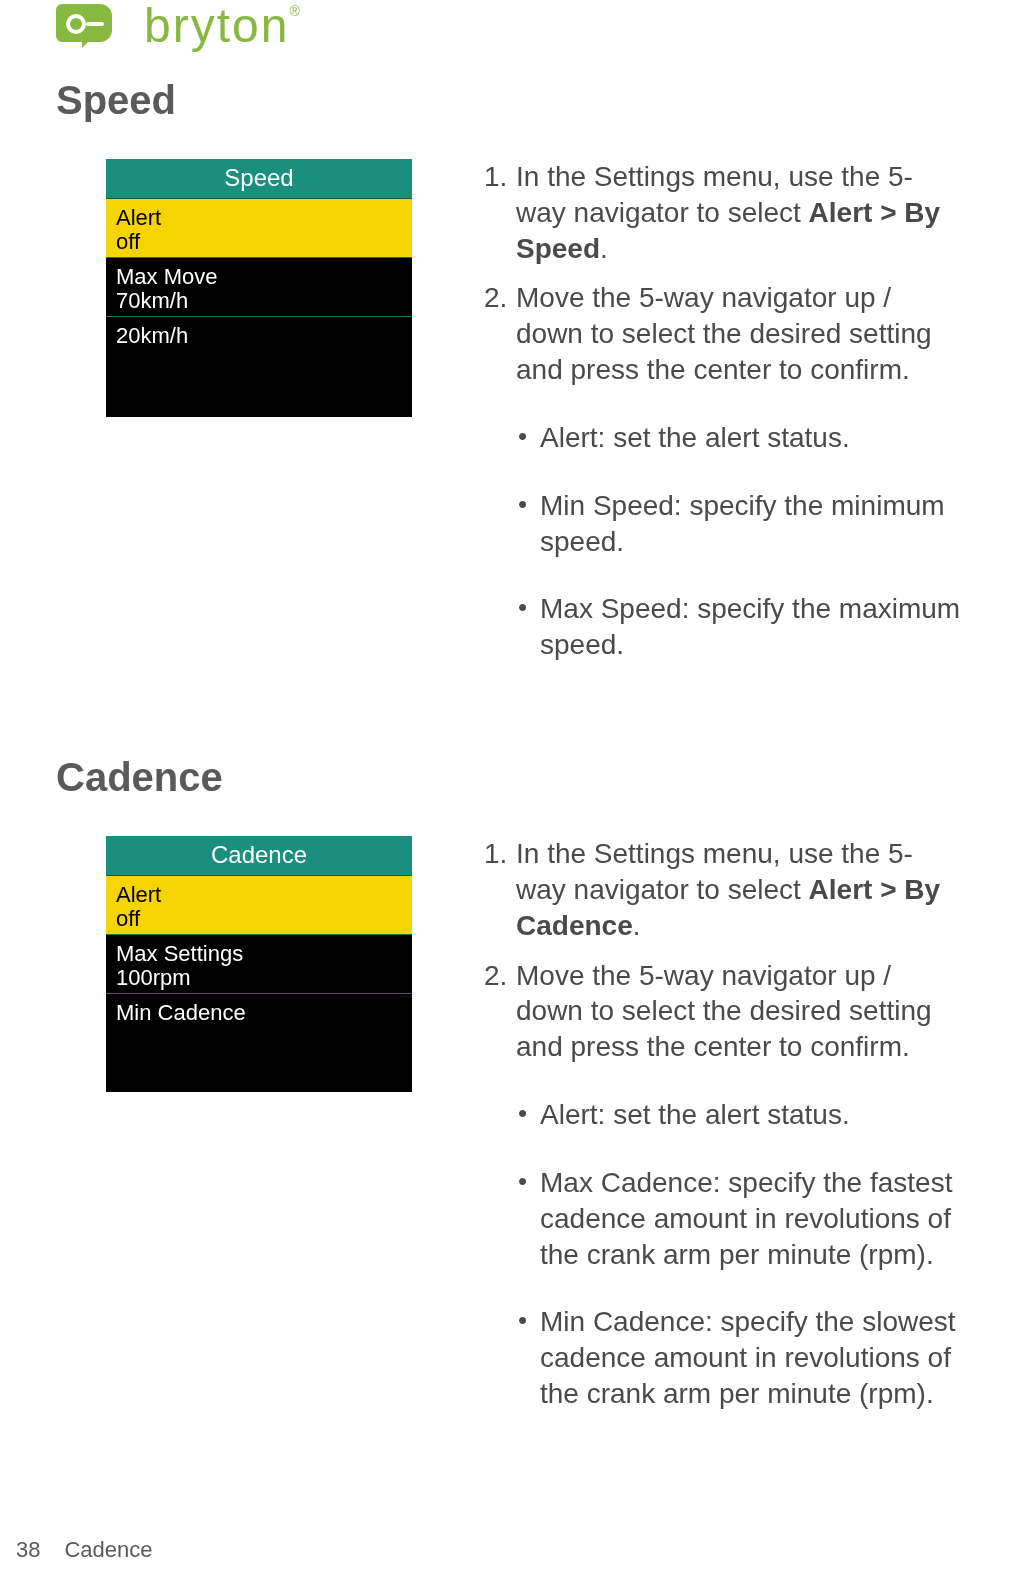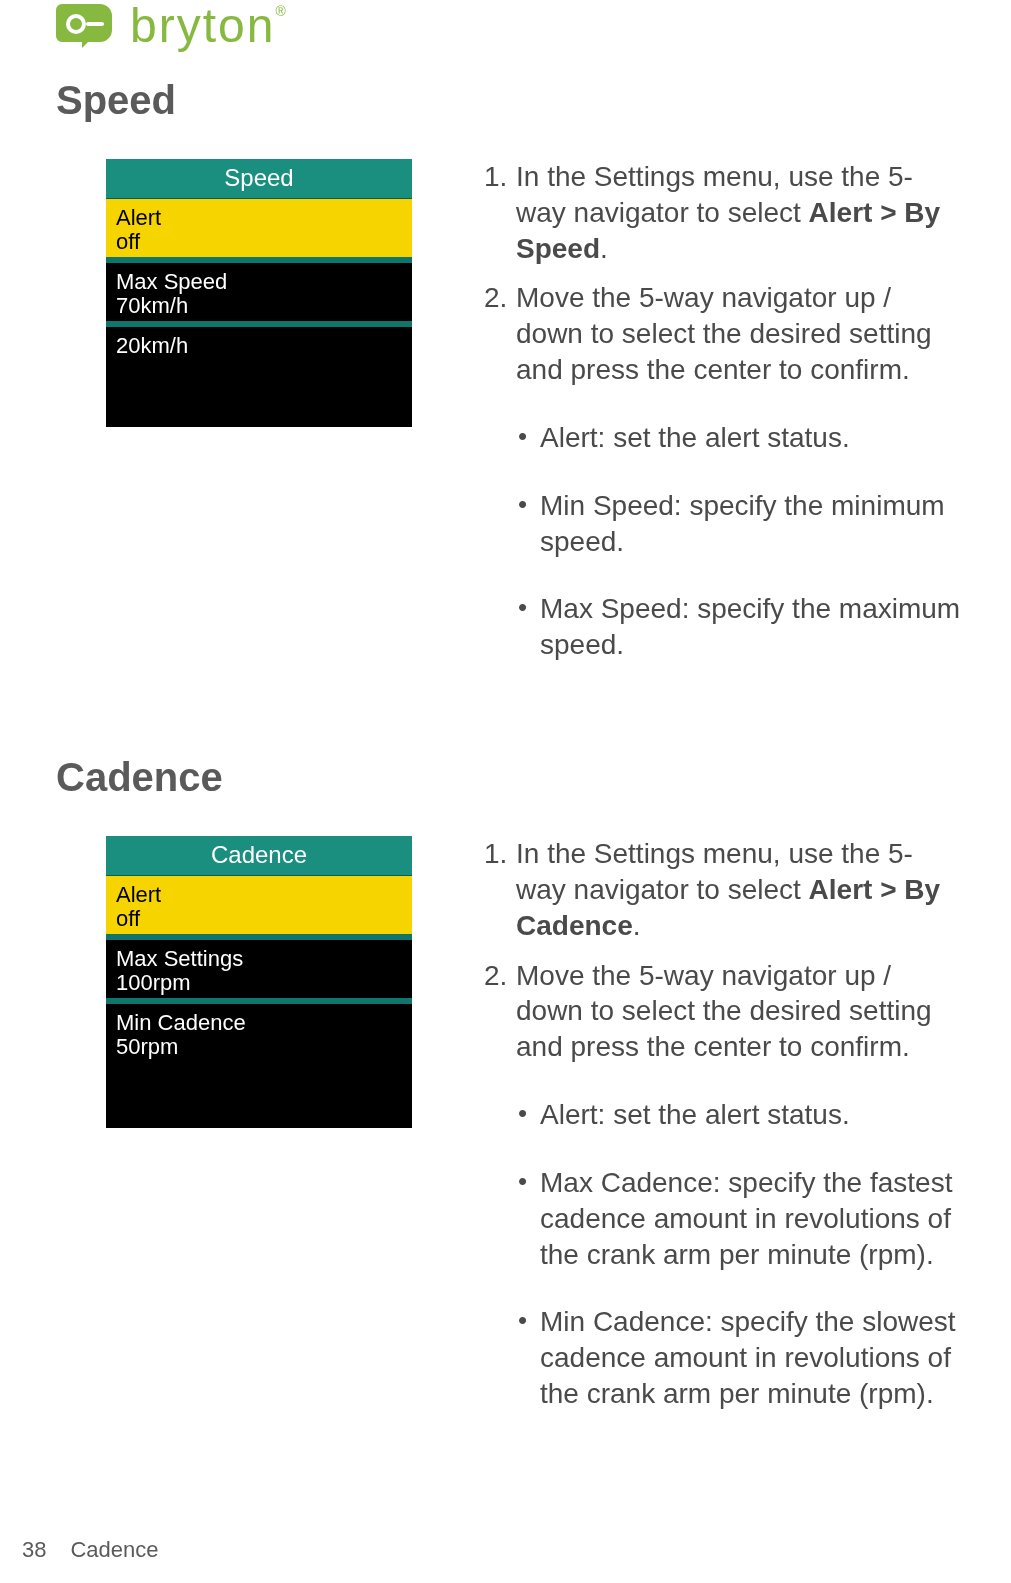--- a/index.html
+++ b/index.html
@@ -10,21 +10,21 @@
       height: 1583px;
       position: relative;
       color: #4d4d4d;
     }
     .page {
       padding: 0 50px 0 56px;
     }
     .brand {
       display: flex;
       align-items: center;
-      gap: 18px;
+      gap: 32px;
       padding-top: 2px;
       margin-bottom: 28px;
     }
     .brand-mark {
       width: 56px;
       height: 44px;
       position: relative;
     }
     .brand-word {
       font-family: "Trebuchet MS", Arial, sans-serif;
@@ -68,21 +68,21 @@
       font-family: Verdana, Arial, sans-serif;
       font-size: 24px;
       font-weight: 400;
       padding: 5px 0 6px;
       border-bottom: 1px solid #0b5c51;
     }
     .device-list {
       list-style: none;
     }
     .device-row {
-      border-bottom: 6px solid #0f766e;
+      border-bottom: 1px solid #0f766e;
       padding: 6px 10px 2px 10px;
       font-family: Verdana, Arial, sans-serif;
       color: #fff;
     }
     .device-row:last-child { border-bottom: none; }
     .device-row .label {
       font-size: 22px;
       font-weight: 400;
       display: block;
       margin-bottom: -2px;
@@ -136,21 +136,21 @@
     .instructions ul li::before {
       content: "•";
       position: absolute;
       left: 2px;
       top: 0;
       font-size: 26px;
     }
     .footer {
       position: absolute;
       bottom: 20px;
-      left: 22px;
+      left: 16px;
       font-size: 22px;
       color: #5a5a5a;
       display: flex;
       gap: 24px;
     }
     .footer .pg { }
   </style>
 </head>
 <body>
 
@@ -170,21 +170,21 @@
     <h2 class="section-title">Speed</h2>
     <div class="row">
       <div class="device">
         <div class="device-title">Speed</div>
         <ul class="device-list">
           <li class="device-row selected">
             <span class="label">Alert</span>
             <span class="value">off</span>
           </li>
           <li class="device-row">
-            <span class="label">Max Speed</span>
+            <span class="label">Max Move</span>
             <span class="value">70km/h</span>
           </li>
           <li class="device-row">
             <span class="value">20km/h</span>
           </li>
         </ul>
         <div class="device-pad"></div>
       </div>
       <div class="instructions">
         <ol>
@@ -210,21 +210,20 @@
           <li class="device-row selected">
             <span class="label">Alert</span>
             <span class="value">off</span>
           </li>
           <li class="device-row">
             <span class="label">Max Settings</span>
             <span class="value">100rpm</span>
           </li>
           <li class="device-row">
             <span class="label">Min Cadence</span>
-            <span class="value">50rpm</span>
           </li>
         </ul>
         <div class="device-pad"></div>
       </div>
       <div class="instructions">
         <ol>
           <li><span class="num">1.</span><span>In the Settings menu, use the 5-way navigator to select </span><b>Alert &gt; By Cadence</b><span>.</span></li>
           <li><span class="num">2.</span><span>Move the 5-way navigator up / down to select the desired setting and press the center to confirm.</span>
             <ul>
               <li>Alert: set the alert status.</li>

